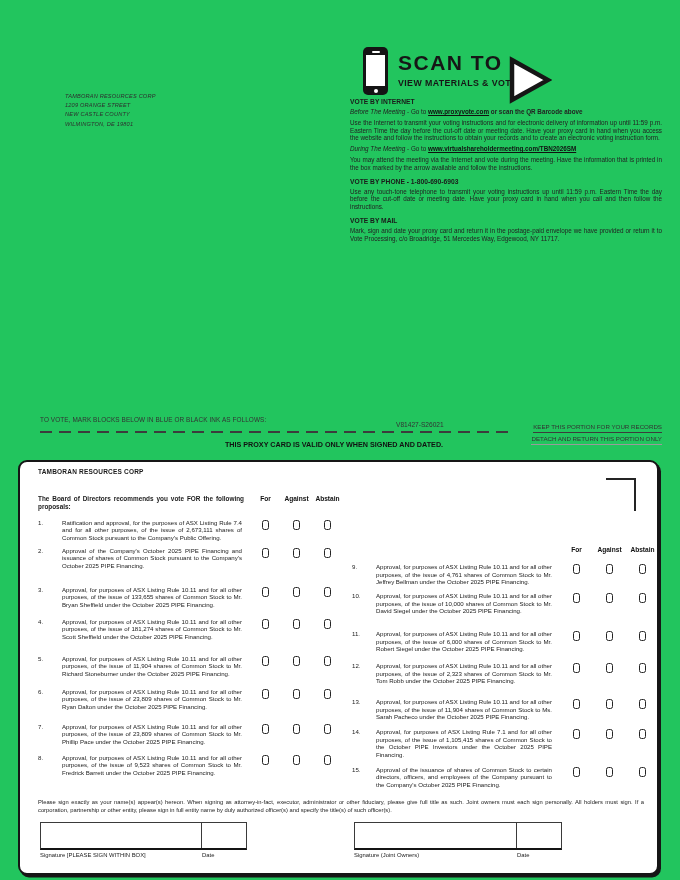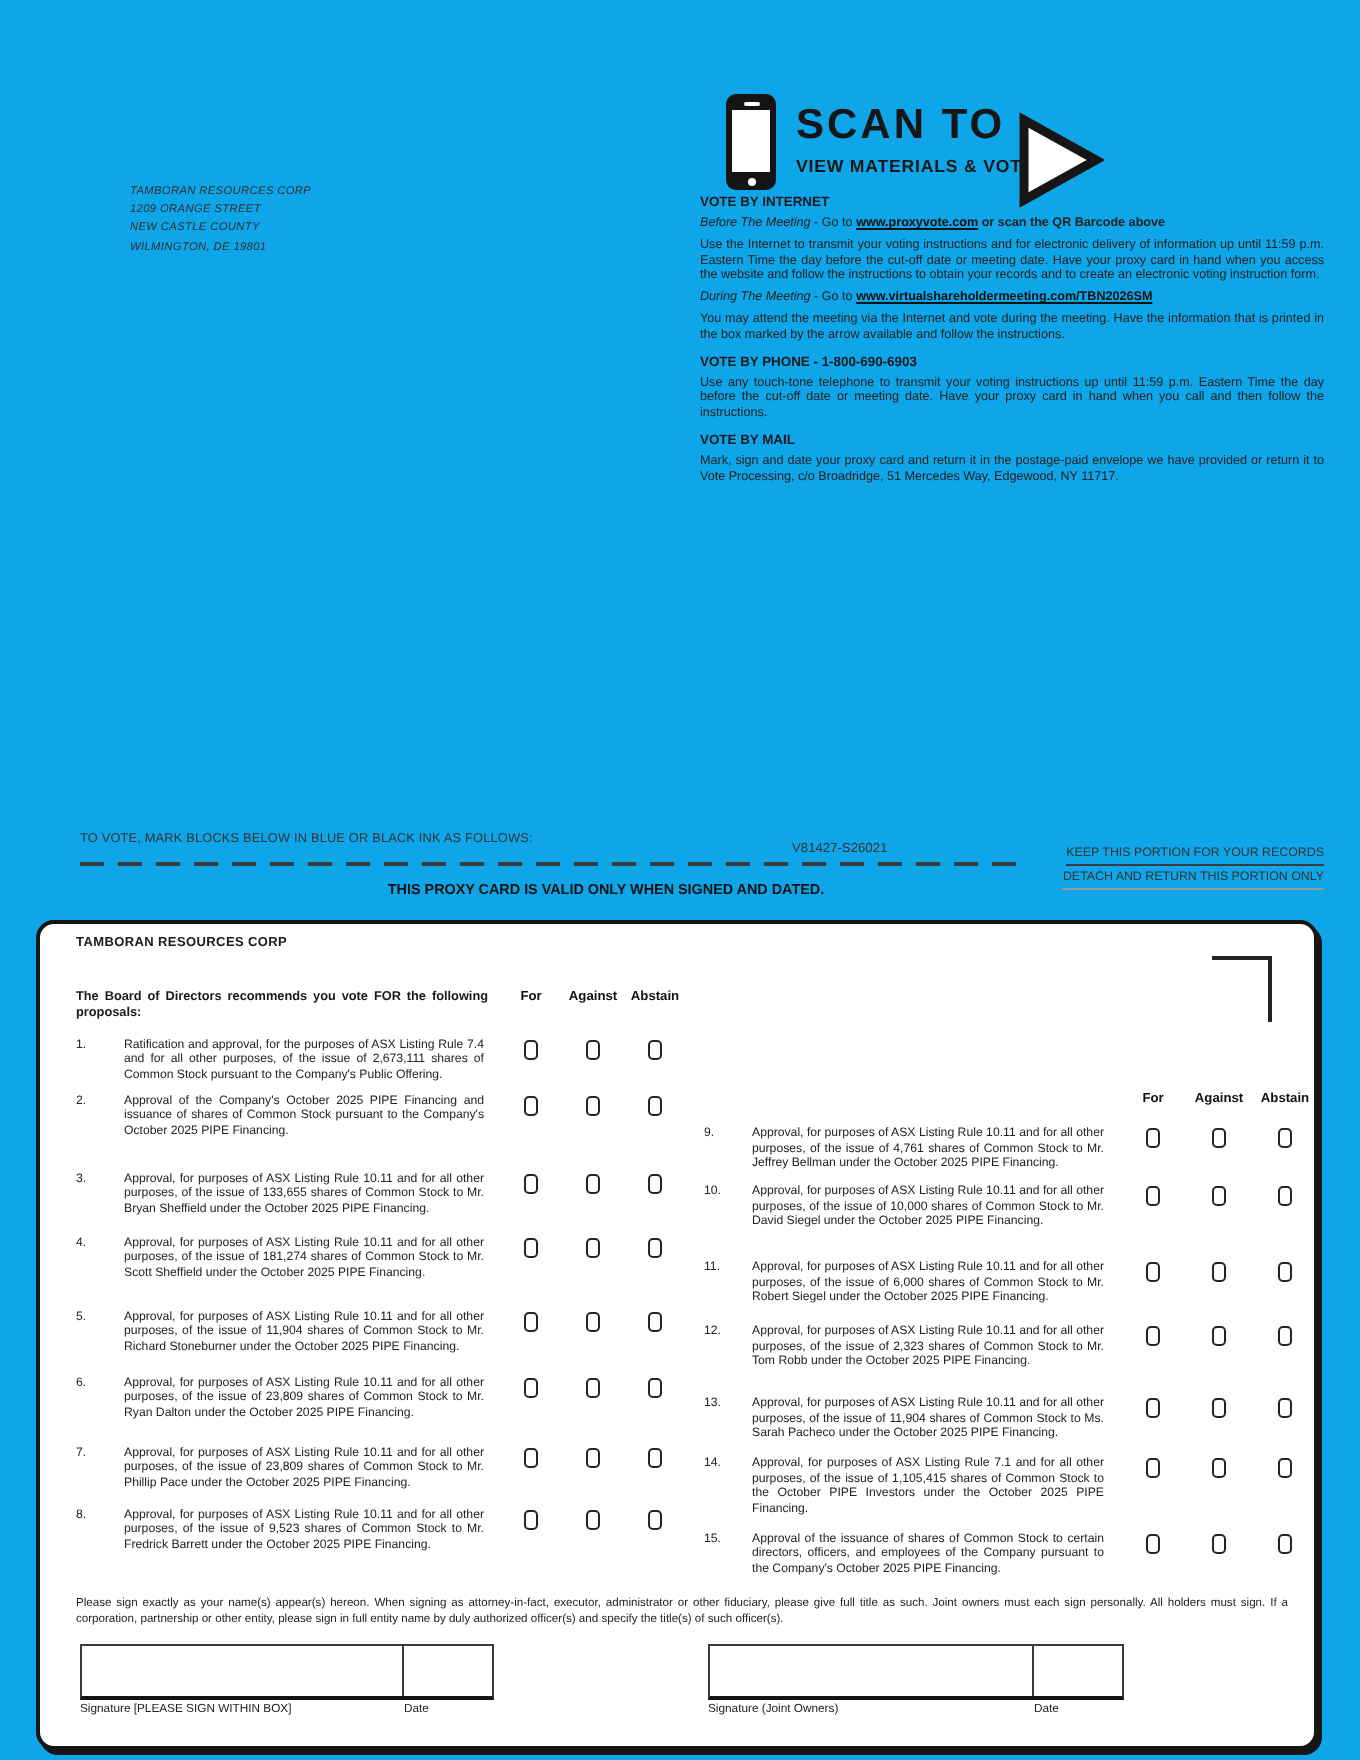--- a/index.html
+++ b/index.html
@@ -1,18 +1,18 @@
 <!DOCTYPE html>
 <html><head>
 <meta charset="utf-8">
 <style>
   * { margin:0; padding:0; box-sizing:border-box; }
   html,body { background:#fff; }
   .page {
-    position:relative; width:680px; height:880px; background:#0ea5e9;
+    position:relative; width:680px; height:880px; background:#22c55e;
     font-family:"Liberation Sans", sans-serif; color:#1a1a1a; overflow:hidden;
   }
   
   .letterhead { position:absolute; left:65px; top:92px; font-style:italic;
     font-size:5.6px; line-height:1.65; color:#2e2e2e; letter-spacing:.2px; }
   
   .phone { position:absolute; left:363px; top:47px; width:25px; height:48px;
     background:#141414; border-radius:5px; }
   .phone .screen { position:absolute; left:3px; right:3px; top:8px; bottom:9px; background:#fff; }
   .phone .speaker { position:absolute; top:3.5px; left:50%; transform:translateX(-50%);
@@ -34,21 +34,21 @@
   .boldtail { font-weight:bold; }
   
   .tovote { position:absolute; left:40px; top:416px; font-size:6.4px; letter-spacing:.1px; color:#333; }
   .vcode { position:absolute; left:396px; top:421px; font-size:6.6px; color:#333; }
   .dashes { position:absolute; left:40px; top:431px; width:472px; height:2.2px;
     background:repeating-linear-gradient(90deg,#3c3c3c 0 12px,transparent 12px 19px); }
   .keep { position:absolute; right:18px; top:423px; font-size:6.2px; color:#333;
     border-bottom:1.4px solid #3c3c3c; padding-bottom:1.5px; }
   .detach { position:absolute; right:18px; top:435px; font-size:6.2px; color:#333;
     border-bottom:1px solid #9a9a9a; padding-bottom:1.5px; }
-  .validline { position:absolute; left:113px; top:440px; width:380px; text-align:center;
+  .validline { position:absolute; left:144px; top:440px; width:380px; text-align:center;
     font-size:7.2px; font-weight:bold; color:#111; }
   
   .card { position:absolute; left:18px; top:460px; width:641px; height:415px;
     border:2.2px solid #161616; border-radius:9px; background:#fff;
     box-shadow:2px 2.5px 0 #161616; }
   .card-company { position:absolute; left:18px; top:6px; font-size:6.5px; font-weight:bold; letter-spacing:.2px; }
   .corner-bracket { position:absolute; right:21px; top:16px; width:30px; height:33px;
     border-top:2.2px solid #242424; border-right:2.2px solid #242424; }
   .col { position:absolute; }
   .col-left  { left:18px;  top:33px; width:305px; }

